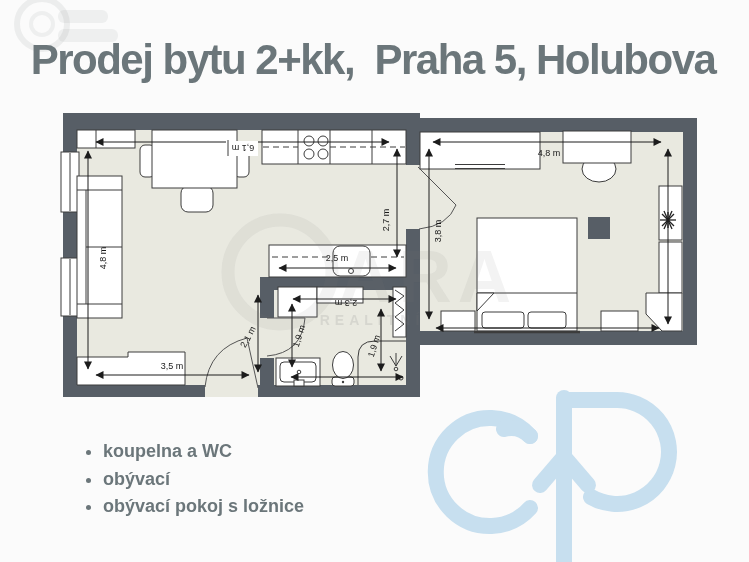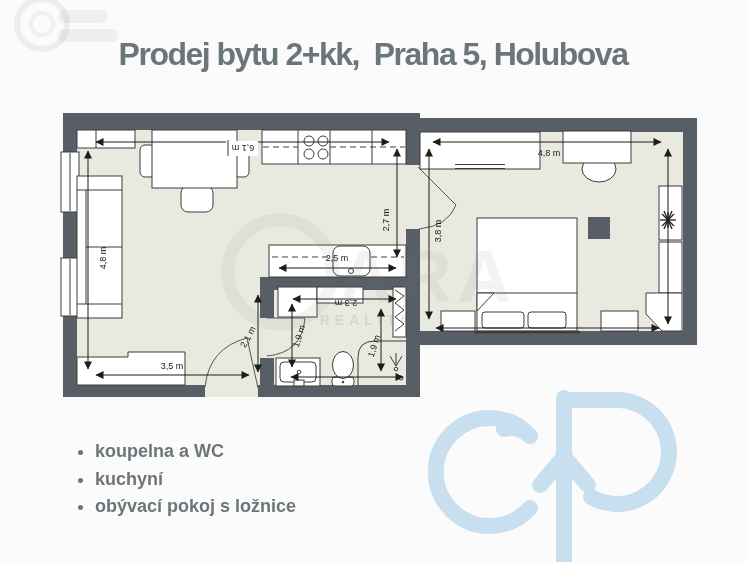--- a/index.html
+++ b/index.html
@@ -2,28 +2,28 @@
 <html><head>
 <meta charset="utf-8">
 <style>
   html,body{margin:0;padding:0;}
   .canvas{
     position:relative;width:749px;height:562px;overflow:hidden;
     background:#fbfbfb;font-family:"Liberation Sans",sans-serif;
   }
   .flyer-title{
     position:absolute;top:36px;left:0;right:3px;text-align:center;
-    font-size:32px;font-weight:bold;letter-spacing:-1.5px;color:#6b767a;
+    font-size:42px;font-weight:bold;letter-spacing:-1.5px;color:#6b767a;
     white-space:nowrap;
   }
   .feature-list{
     position:absolute;left:73px;top:438px;margin:0;padding-left:22px;
     color:#6b767a;font-size:18px;font-weight:bold;
   }
-  .feature-list li{line-height:27.5px;list-style:disc;}
+  .feature-list li{line-height:27.5px;list-style:disc;margin-left:8px;}
   .plan-svg{position:absolute;left:0;top:0;}
   
   .wall{fill:#575e66;stroke:none;}
   .floor{fill:#e9e9e0;stroke:none;}
   .furn{fill:#ffffff;stroke:#3c3c3c;stroke-width:1;}
   .fline{fill:none;stroke:#3c3c3c;stroke-width:1;}
   .dashline{fill:none;stroke:#3c3c3c;stroke-width:1;stroke-dasharray:6 4;}
   .dim{stroke:#1c1c1c;stroke-width:1;}
   .dimtext{font-family:"Liberation Sans",sans-serif;font-size:9px;fill:#181818;}
   .door{fill:none;stroke:#555;stroke-width:1;}
@@ -238,17 +238,17 @@
       <path d="M564,400 L615,400 A52,52 0 1 1 591,497"></path>
       <line x1="564" y1="398" x2="564" y2="566"></line>
       <path d="M540,485 L564,457 L588,485"></path>
     </g>
   </svg>
 
   <div class="flyer-title">Prodej bytu 2+kk,&nbsp; Praha 5, Holubova</div>
 
   <ul class="feature-list">
     <li>koupelna a WC</li>
-    <li>kuchyní</li>
+    <li>obývací</li>
     <li>obývací pokoj s ložnice</li>
   </ul>
 
 </div>
 
 </body></html>

